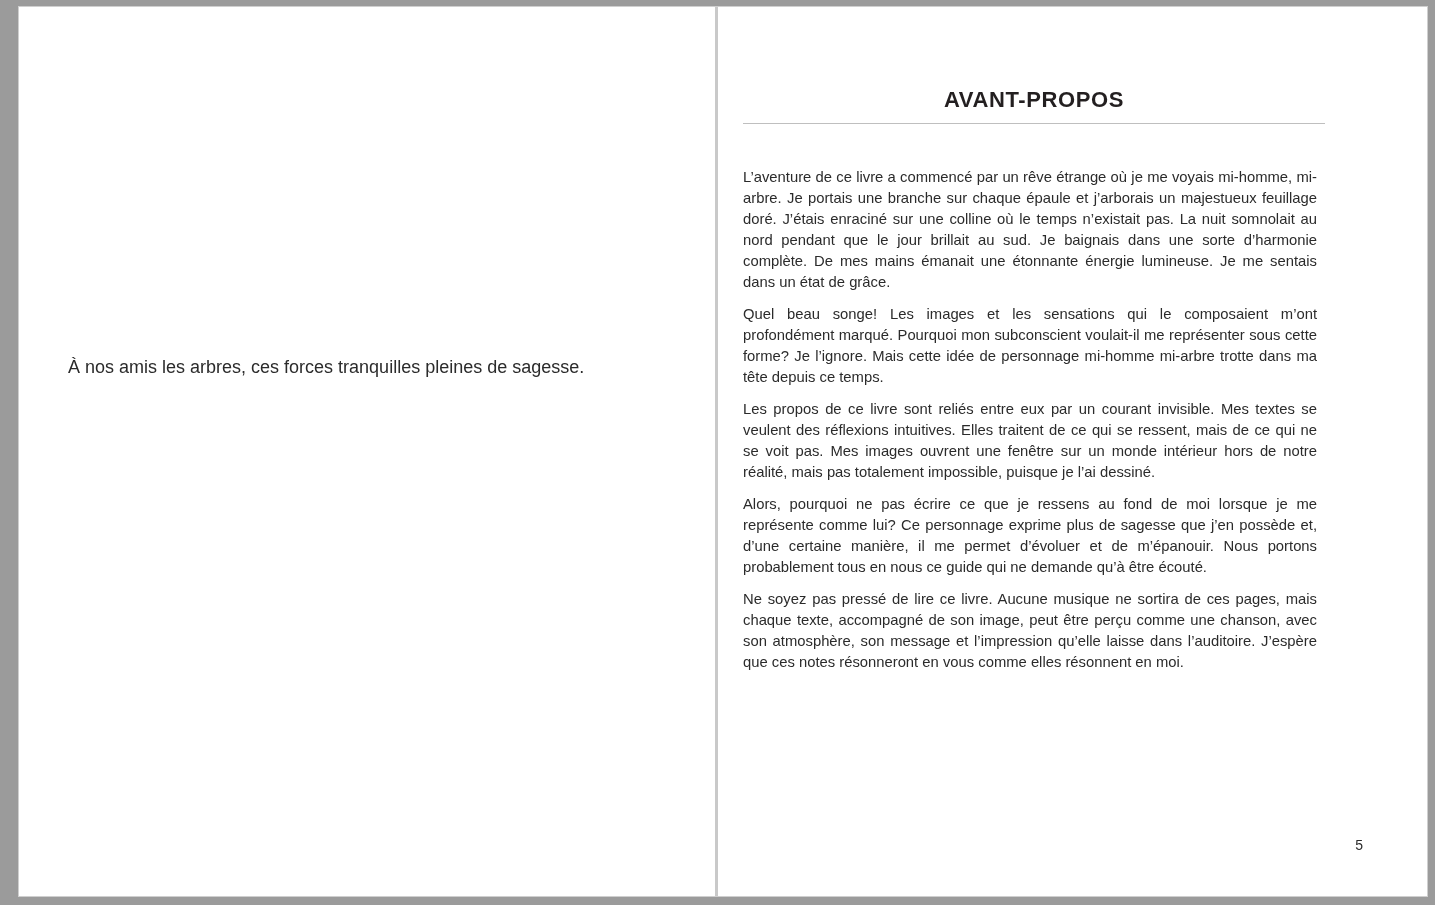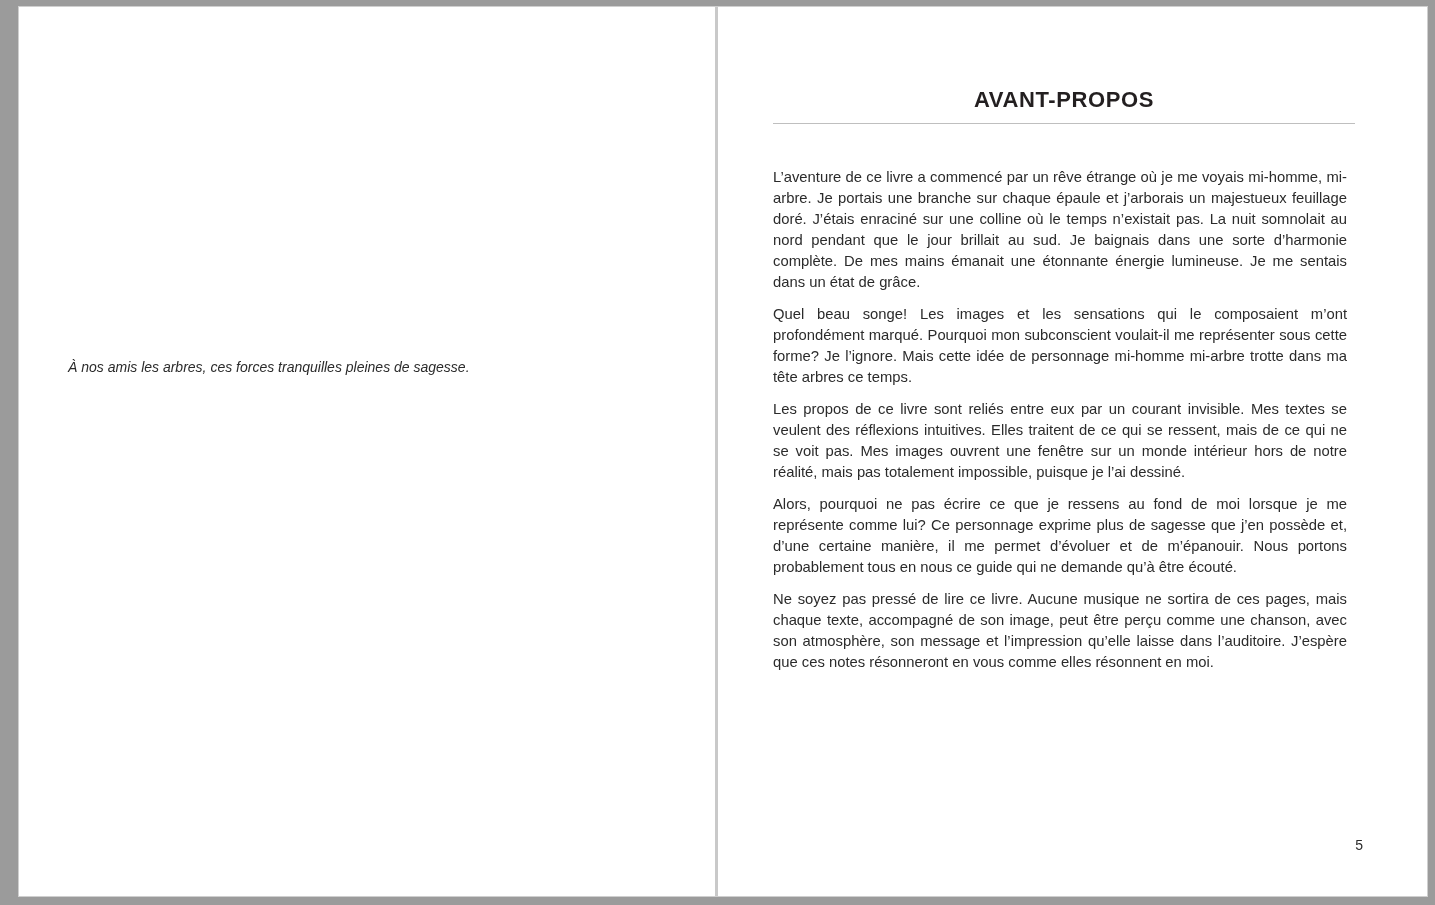--- a/index.html
+++ b/index.html
@@ -39,28 +39,27 @@
   }
   .page-right {
     left: 699px;
     width: 709px;
   }
   .dedication {
     position: absolute;
     left: 49px;
     top: 350px;
     width: 560px;
-    font-style: italic;
-    font-size: 14px;
+    font-size: 18px;
     line-height: 20px;
     color: #2b2b2b;
   }
   .text-col {
     position: absolute;
-    left: 754px;
+    left: 724px;
     top: 79px;
     width: 582px;
   }
   .chapter-heading {
     margin: 0;
     font-size: 22px;
     font-weight: 700;
     letter-spacing: 0.6px;
     line-height: 28px;
     text-align: center;
@@ -102,21 +101,21 @@
 
   <div class="page-divider"></div>
 
   <div class="page page-right"></div>
 
   <div class="text-col">
     <h1 class="chapter-heading">AVANT-PROPOS</h1>
     <hr class="heading-rule">
     <div class="body-text">
       <p>L’aventure de ce livre a commencé par un rêve étrange où je me voyais mi-homme, mi-arbre. Je portais une branche sur chaque épaule et j’arborais un majestueux feuillage doré. J’étais enraciné sur une colline où le temps n’existait pas. La nuit somnolait au nord pendant que le jour brillait au sud. Je baignais dans une sorte d’harmonie complète. De mes mains émanait une étonnante énergie lumineuse. Je me sentais dans un état de grâce.</p>
-      <p>Quel beau songe! Les images et les sensations qui le composaient m’ont profondément marqué. Pourquoi mon subconscient voulait-il me représenter sous cette forme? Je l’ignore. Mais cette idée de personnage mi-homme mi-arbre trotte dans ma tête arbres ce temps.</p>
+      <p>Quel beau songe! Les images et les sensations qui le composaient m’ont profondément marqué. Pourquoi mon subconscient voulait-il me représenter sous cette forme? Je l’ignore. Mais cette idée de personnage mi-homme mi-arbre trotte dans ma tête depuis ce temps.</p>
       <p>Les propos de ce livre sont reliés entre eux par un courant invisible. Mes textes se veulent des réflexions intuitives. Elles traitent de ce qui se ressent, mais de ce qui ne se voit pas. Mes images ouvrent une fenêtre sur un monde intérieur hors de notre réalité, mais pas totalement impossible, puisque je l’ai dessiné.</p>
       <p>Alors, pourquoi ne pas écrire ce que je ressens au fond de moi lorsque je me représente comme lui? Ce personnage exprime plus de sagesse que j’en possède et, d’une certaine manière, il me permet d’évoluer et de m’épanouir. Nous portons probablement tous en nous ce guide qui ne demande qu’à être écouté.</p>
       <p>Ne soyez pas pressé de lire ce livre. Aucune musique ne sortira de ces pages, mais chaque texte, accompagné de son image, peut être perçu comme une chanson, avec son atmosphère, son message et l’impression qu’elle laisse dans l’auditoire. J’espère que ces notes résonneront en vous comme elles résonnent en moi.</p>
     </div>
   </div>
 
   <div class="page-number">5</div>
 
 </div>
 

